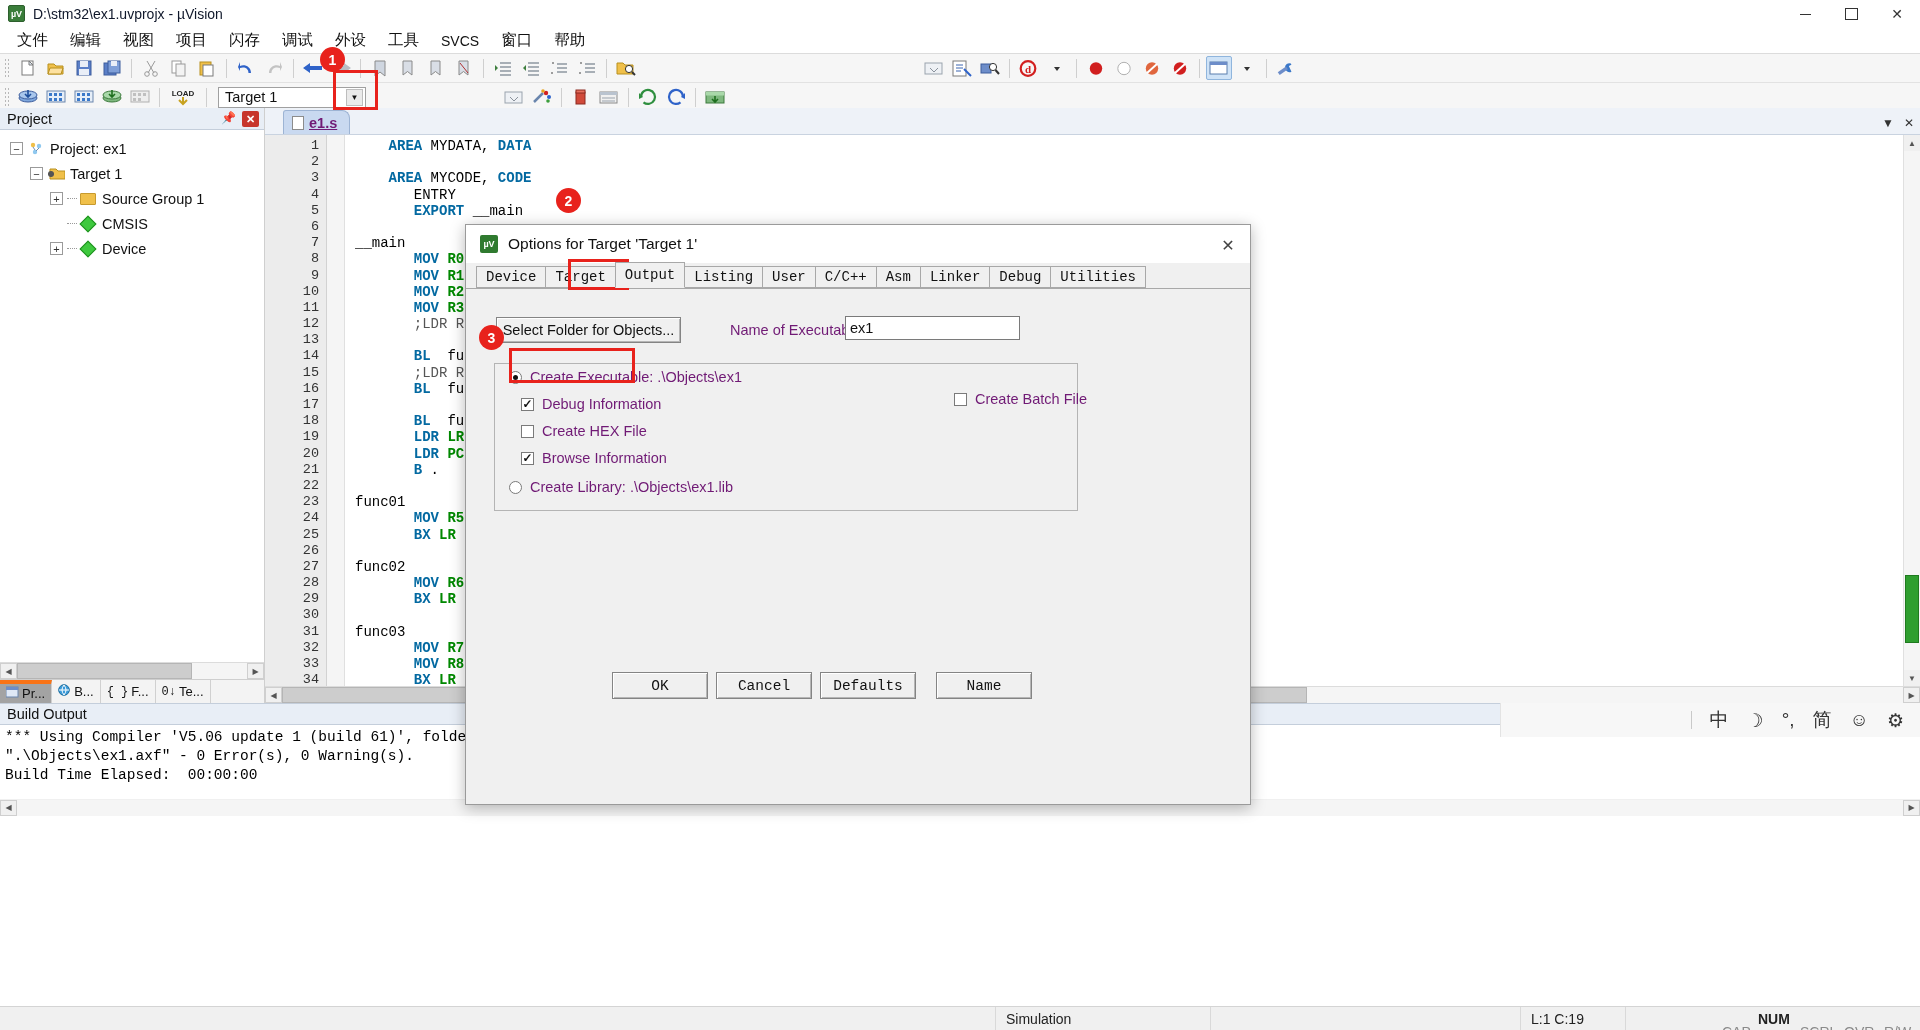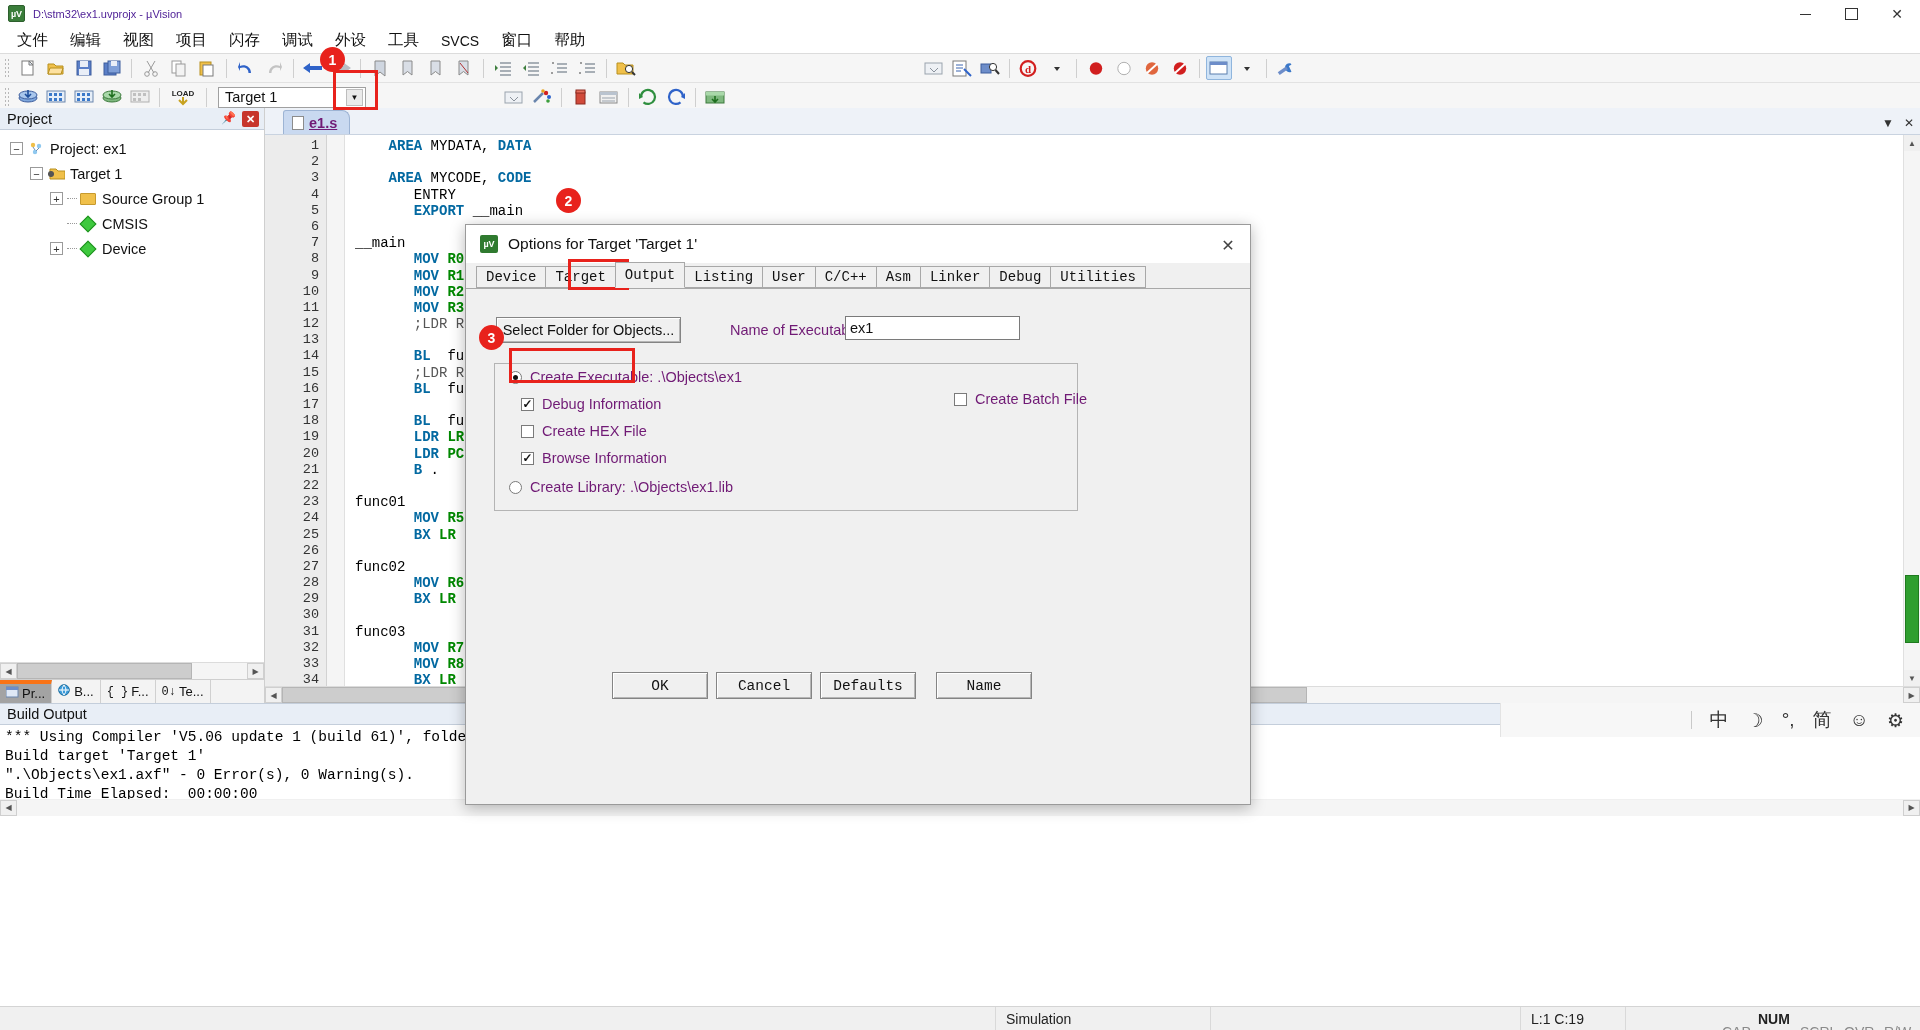--- a/index.html
+++ b/index.html
@@ -13,21 +13,21 @@
     -webkit-font-smoothing:antialiased;
   }
   .app { position:relative; width:1920px; height:1030px; background:#ffffff; }
 
   
   .titlebar { height:28px; background:#ffffff; display:flex; align-items:center;
               padding-left:8px; border-bottom:1px solid #ffffff; position:relative; }
   .tb-icon { width:17px; height:17px; background:#3a7d3a; border:1px solid #2d5f2d;
              border-radius:2px; display:flex; align-items:center; justify-content:center;
              color:#fff; font-size:9px; font-weight:bold; margin-right:8px; }
-  .tb-title { font-size:11px; color:#4c1d95; }
+  .tb-title { font-size:14px; color:#0f172a; }
   .tb-btns { position:absolute; right:0; top:0; height:28px; display:flex; }
   .tb-btn { width:46px; height:28px; display:flex; align-items:center; justify-content:center;
             font-size:14px; color:#333; }
   .tb-min::after{content:"";display:block;width:11px;height:1px;background:#333;}
   .tb-max::after{content:"";display:block;width:11px;height:10px;border:1px solid #333;}
 
   
   .menubar { height:26px; background:#ffffff; display:flex; align-items:center;
              padding-left:6px; border-bottom:1px solid #dcdcdc; }
   .menu-item { padding:3px 11px; font-size:15.5px; color:#111; cursor:default; }
@@ -757,21 +757,21 @@
         </div>
         <div class="hsb-arrow">▶</div>
       </div>
     </div>
   </div>
 
   <div class="build">
     <div class="build-hdr">
       <span>Build Output</span>
     </div>
-    <div class="build-body"><div class="bl">*** Using Compiler 'V5.06 update 1 (build 61)', folder: 'D:\Keil_v5\ARM\ARMCC\Bin'</div><div class="bl">Build target 'Target 1'</div><div class="bl">".\Objects\ex1.axf" - 0 Error(s), 0 Warning(s).</div><div class="bl">Build Time Elapsed:  00:00:00</div></div>
+    <div class="build-body"><div class="bl">*** Using Compiler 'V5.06 update 1 (build 61)', folder: 'D:\Keil_v5\ARM\ARMCC\Bin'</div><div class="bl">".\Objects\ex1.axf" - 0 Error(s), 0 Warning(s).</div><div class="bl">Build Time Elapsed:  00:00:00</div></div>
   </div>
 
   <div class="ime">
     <span class="sep"></span>
     <span class="it">中</span>
     <span class="it">☽</span>
     <span class="it">°,</span>
     <span class="it">简</span>
     <span class="it">☺</span>
     <span class="it">⚙</span>

